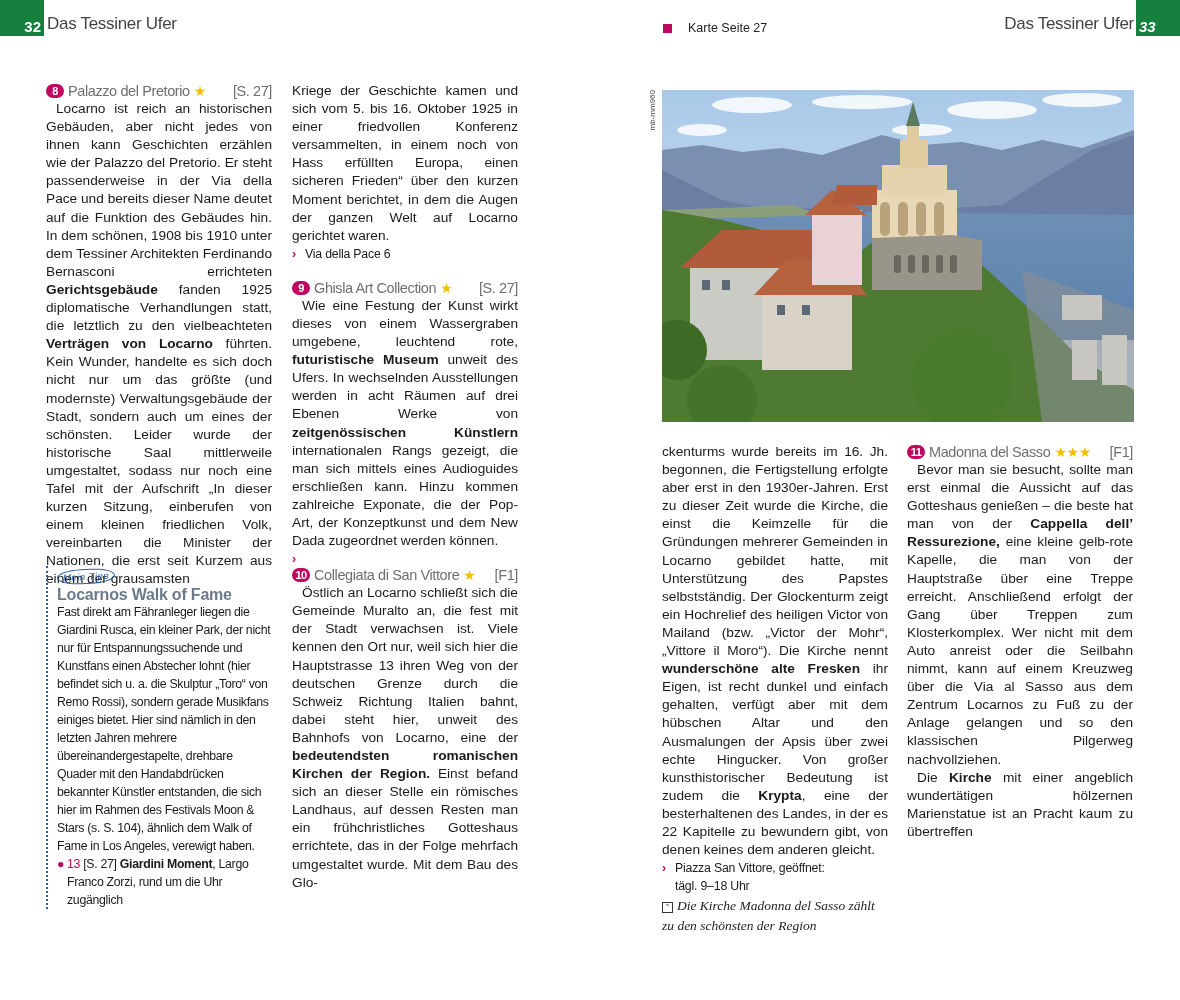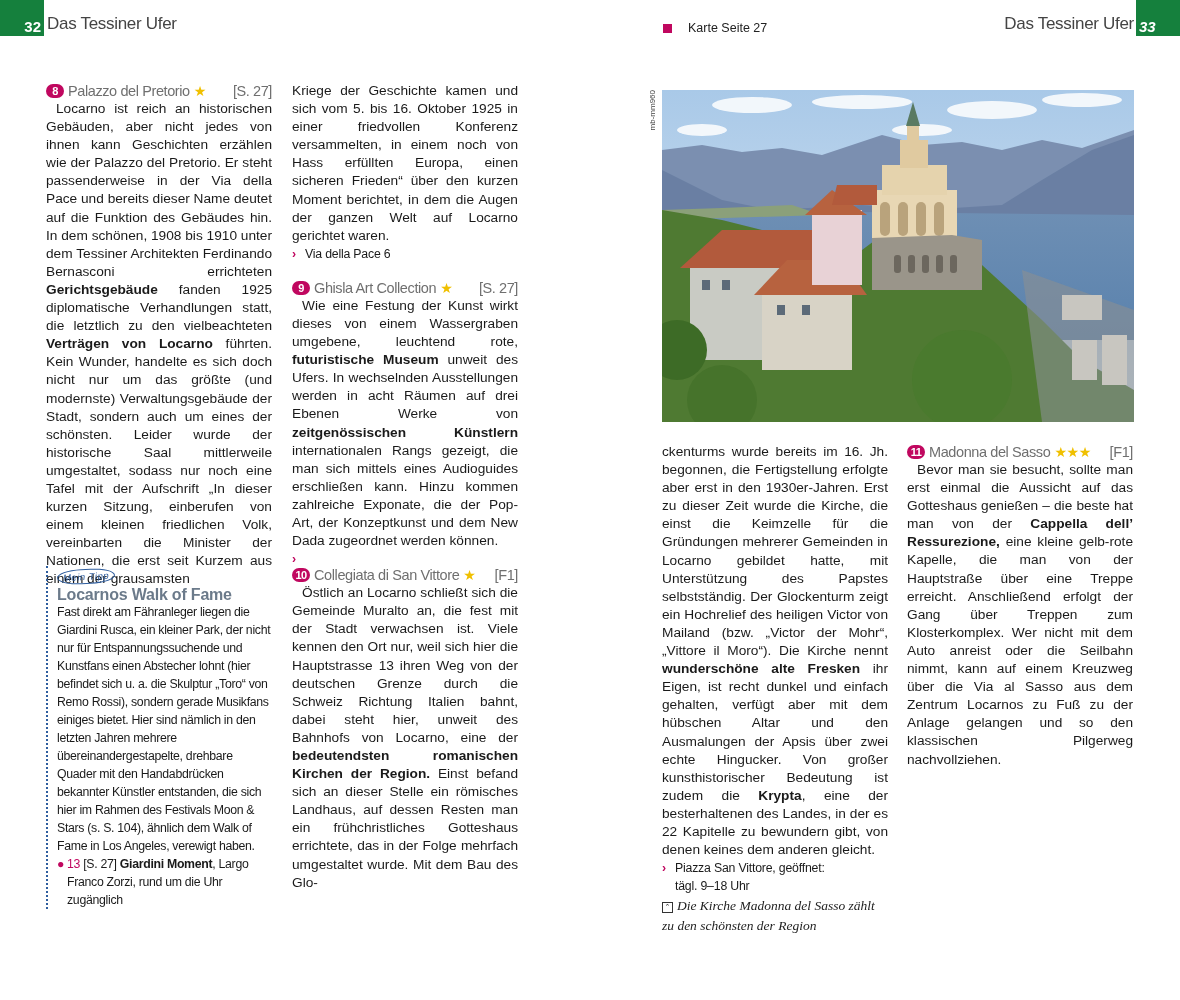--- a/index.html
+++ b/index.html
@@ -201,13 +201,14 @@
 <div class="col c4">
   <div class="entry-h">
     <span class="l">
         <span class="badge">11</span>
       <span>Madonna del Sasso</span>
       <span class="star">★★★</span>
       </span>
     <span class="ref">[F1]</span>
   </div>
   <p class="indent"><span>Bevor man sie besucht, sollte man erst einmal die Aussicht auf das Gotteshaus genießen – die beste hat man von der </span><b>Cappella dell’ Ressurezione,</b><span> eine kleine gelb-rote Kapelle, die man von der Hauptstraße über eine Treppe erreicht. Anschließend erfolgt der Gang über Treppen zum Klosterkomplex. Wer nicht mit dem Auto anreist oder die Seilbahn nimmt, kann auf einem Kreuzweg über die Via al Sasso aus dem Zentrum Locarnos zu Fuß zu der Anlage gelangen und so den klassischen Pilgerweg nachvollziehen.</span></p>
+  <p class="indent"><span>Die </span><b>Kirche</b><span> mit einer angeblich wundertätigen hölzernen Marienstatue ist an Pracht kaum zu übertreffen</span></p>
 </div>
 
 </body></html>

